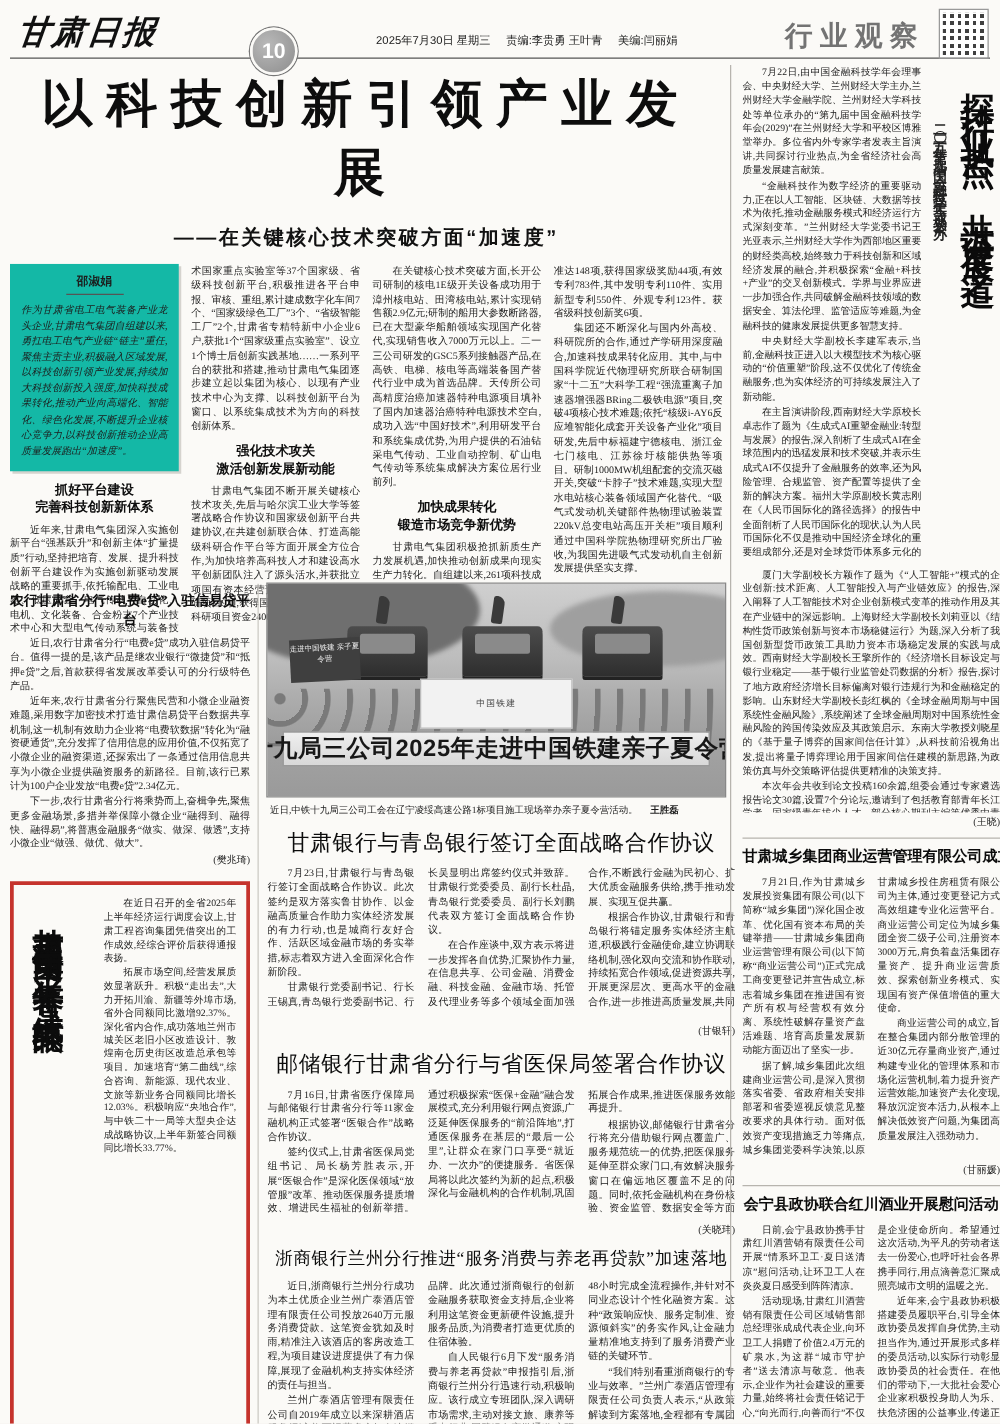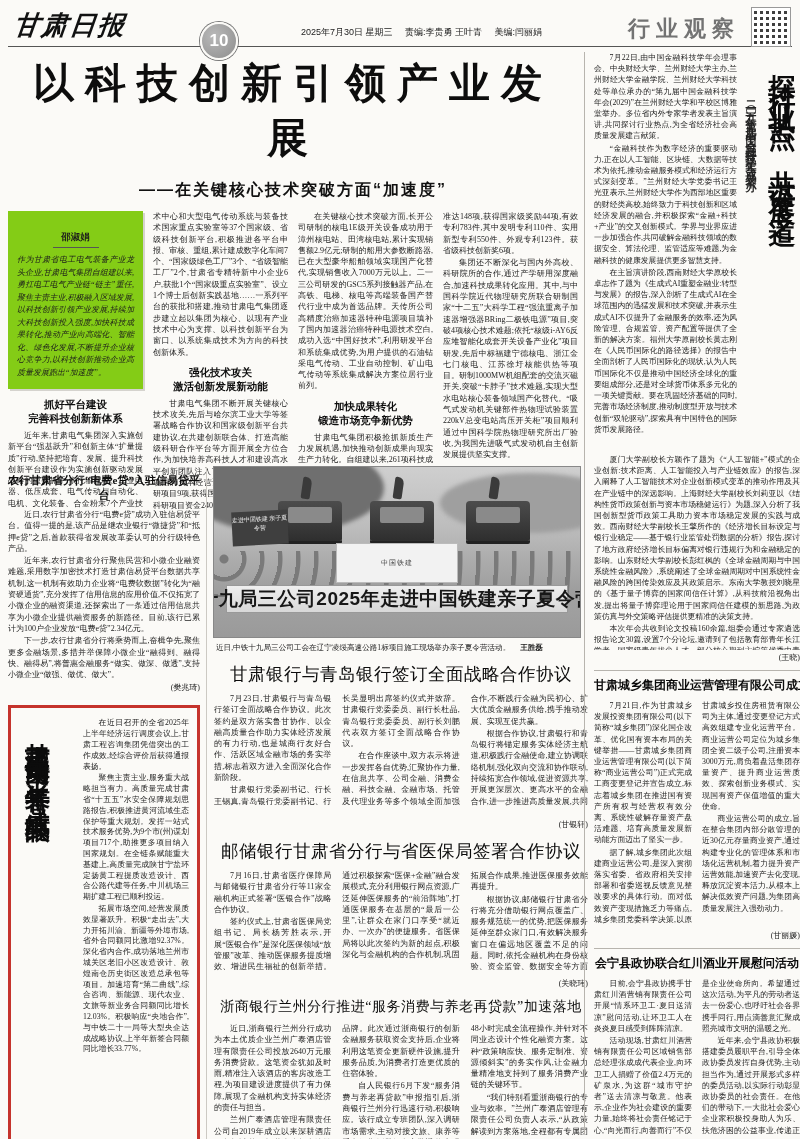--- a/index.html
+++ b/index.html
@@ -18,21 +18,21 @@
       repeating-linear-gradient(90deg,#222 0 3px,#fff 3px 6px);background-blend-mode:screen;border:2px solid #fff;outline:1px solid #999;}
 
   
   .left-zone{position:absolute;left:8px;top:52px;width:570px;}
   .right-zone{position:absolute;left:584px;top:52px;width:206px;height:1082px;border-left:1px solid #b7b4ae;padding-left:9px;overflow:hidden;}
 
   
   .lead-headline{margin:4px 0 0;text-align:center;font-family:"Liberation Sans",sans-serif;font-weight:bold;font-size:41px;letter-spacing:11px;color:#0d0d0d;}
   .lead-subtitle{margin:14px 0 10px;text-align:center;font-family:"Liberation Sans",sans-serif;font-weight:bold;font-size:16px;letter-spacing:2px;color:#111;}
   .lead-cols{height:302px;overflow:hidden;column-count:4;column-gap:10px;column-fill:auto;margin-top:8px;}
-  .author-box{background:#84cc16;padding:20px 9px 10px;margin-bottom:8px;box-shadow:2px 2px 0 #d5d3ce;}
+  .author-box{background:#14b8a6;padding:8px 9px 10px;margin-bottom:8px;box-shadow:2px 2px 0 #d5d3ce;}
   .author-name{text-align:center;font-weight:bold;font-size:9.5px;border-bottom:1px solid #555;display:block;width:46px;margin:0 auto 6px;padding-bottom:3px;}
   .author-intro{font-size:8px;line-height:12.5px;font-style:italic;text-align:justify;margin:0;}
   .para{font-size:8px;line-height:11.3px;text-align:justify;text-indent:2em;margin:0 0 1px;}
   .sec-head{font-family:"Liberation Sans",sans-serif;font-weight:bold;font-size:10.5px;line-height:14px;text-align:center;white-space:pre-line;margin:7px 0 5px;color:#0e0e0e;}
 
   
   .col-a{position:absolute;left:0;top:415px;width:192px;}
   .col-b{position:absolute;left:198px;top:415px;width:374px;border-left:1px solid #ccc9c3;padding-left:7px;}
   .art-title-s{font-size:11px;font-weight:bold;text-align:center;letter-spacing:0;margin:6px 0 6px;color:#0d0d0d;}
   .byline{font-size:8px;text-align:right;margin-top:2px;color:#222;}
@@ -136,21 +136,20 @@
             <p class="para">近年来,农行甘肃省分行聚焦民营和小微企业融资难题,采用数字加密技术打造甘肃信易贷平台数据共享机制,这一机制有效助力企业将“电费软数据”转化为“融资硬通货”,充分发挥了信用信息的应用价值,不仅拓宽了小微企业的融资渠道,还探索出了一条通过信用信息共享为小微企业提供融资服务的新路径。目前,该行已累计为100户企业发放“电费e贷”2.34亿元。</p>
             <p class="para">下一步,农行甘肃省分行将乘势而上,奋楫争先,聚焦更多金融场景,多措并举保障小微企业“融得到、融得快、融得易”,将普惠金融服务“做实、做深、做透”,支持小微企业“做强、做优、做大”。</p>
           </div>
         <div class="byline">(樊兆琦)</div>
       </div>
 
       <div class="red-box">
         <div class="vert-title-red">甘肃工程咨询集团“半年答卷”成绩亮眼</div>
         <div class="redbox-top">
             <p class="para">在近日召开的全省2025年上半年经济运行调度会议上,甘肃工程咨询集团凭借突出的工作成效,经综合评价后获得通报表扬。</p>
-            <p class="para">聚焦主责主业,服务重大战略担当有力。高质量完成甘肃省“十五五”水安全保障规划思路报告,积极推进黄河流域生态保护等重大规划。发挥一站式技术服务优势,为9个市(州)谋划项目717个,助推更多项目纳入国家规划。在全链条赋能重大基建上,高质量完成陕甘宁盐环定扬黄工程提质改造设计、西合公路代建等任务,中川机场三期扩建工程已顺利投运。</p>
             <p class="para">拓展市场空间,经营发展质效显著跃升。积极“走出去”,大力开拓川渝、新疆等外埠市场,省外合同额同比激增92.37%。深化省内合作,成功落地兰州市城关区老旧小区改造设计、敦煌南仓历史街区改造总承包等项目。加速培育“第二曲线”,综合咨询、新能源、现代农业、文旅等新业务合同额同比增长12.03%。积极响应“央地合作”,与中铁二十一局等大型央企达成战略协议,上半年新签合同额同比增长33.77%。</p>
           </div>
 
       </div>
     </div>
 
     <div class="col-b">
 
       <div class="photo">
         <div class="ph-hill"></div>
@@ -209,20 +208,21 @@
     </div>
   </div>
 
   <div class="right-zone">
 
     <div>
       <div class="feature-top">
         <div class="feature-paras">
             <p class="para">7月22日,由中国金融科技学年会理事会、中央财经大学、兰州财经大学主办,兰州财经大学金融学院、兰州财经大学科技处等单位承办的“第九届中国金融科技学年会(2029)”在兰州财经大学和平校区博雅堂举办。多位省内外专家学者发表主旨演讲,共同探讨行业热点,为全省经济社会高质量发展建言献策。</p>
             <p class="para">“金融科技作为数字经济的重要驱动力,正在以人工智能、区块链、大数据等技术为依托,推动金融服务模式和经济运行方式深刻变革。”兰州财经大学党委书记王光亚表示,兰州财经大学作为西部地区重要的财经类高校,始终致力于科技创新和区域经济发展的融合,并积极探索“金融+科技+产业”的交叉创新模式。学界与业界应进一步加强合作,共同破解金融科技领域的数据安全、算法伦理、监管适应等难题,为金融科技的健康发展提供更多智慧支持。</p>
+            <p class="para">中央财经大学副校长李建军表示,当前,金融科技正进入以大模型技术为核心驱动的“价值重塑”阶段,这不仅优化了传统金融服务,也为实体经济的可持续发展注入了新动能。</p>
             <p class="para">在主旨演讲阶段,西南财经大学原校长卓志作了题为《生成式AI重塑金融业:转型与发展》的报告,深入剖析了生成式AI在全球范围内的迅猛发展和技术突破,并表示生成式AI不仅提升了金融服务的效率,还为风险管理、合规监管、资产配置等提供了全新的解决方案。福州大学原副校长黄志刚在《人民币国际化的路径选择》的报告中全面剖析了人民币国际化的现状,认为人民币国际化不仅是推动中国经济全球化的重要组成部分,还是对全球货币体系多元化的一项关键贡献。要在巩固经济基础的同时,完善市场经济制度,推动制度型开放与技术创新“双轮驱动”,探索具有中国特色的国际货币发展路径。</p>
           </div>
         <div class="vert-subtitle">二〇二五年第九届中国金融科技学年会成功举办</div>
         <div class="vert-title">探讨行业热点　共谋发展之道</div>
       </div>
       <div class="feature-wide">
           <p class="para">厦门大学副校长方颖作了题为《“人工智能+”模式的企业创新:技术距离、人工智能投入与产业链效应》的报告,深入阐释了人工智能技术对企业创新模式变革的推动作用及其在产业链中的深远影响。上海财经大学副校长刘莉亚以《结构性货币政策创新与资本市场稳健运行》为题,深入分析了我国创新型货币政策工具助力资本市场稳定发展的实践与成效。西南财经大学副校长王擎所作的《经济增长目标设定与银行业稳定——基于银行业监管处罚数据的分析》报告,探讨了地方政府经济增长目标偏离对银行违规行为和金融稳定的影响。山东财经大学副校长彭红枫的《全球金融周期与中国系统性金融风险》,系统阐述了全球金融周期对中国系统性金融风险的跨国传染效应及其政策启示。东南大学教授刘晓星的《基于量子博弈的国家间信任计算》,从科技前沿视角出发,提出将量子博弈理论用于国家间信任建模的新思路,为政策仿真与外交策略评估提供更精准的决策支持。</p>
           <p class="para">本次年会共收到论文投稿160余篇,组委会通过专家遴选报告论文30篇,设置7个分论坛,邀请到了包括教育部青年长江学者、国家级青年拔尖人才、部分核心期刊主编等优秀中青年学者担任分论坛的点评人。与会学者就金融科技与银行管理、资产定价、金融政策、金融稳定、普惠金融、公司金融、劳动经济七个方面的内容进行了深入研讨。</p>
         </div>
       <div class="byline">(王晓)</div>

